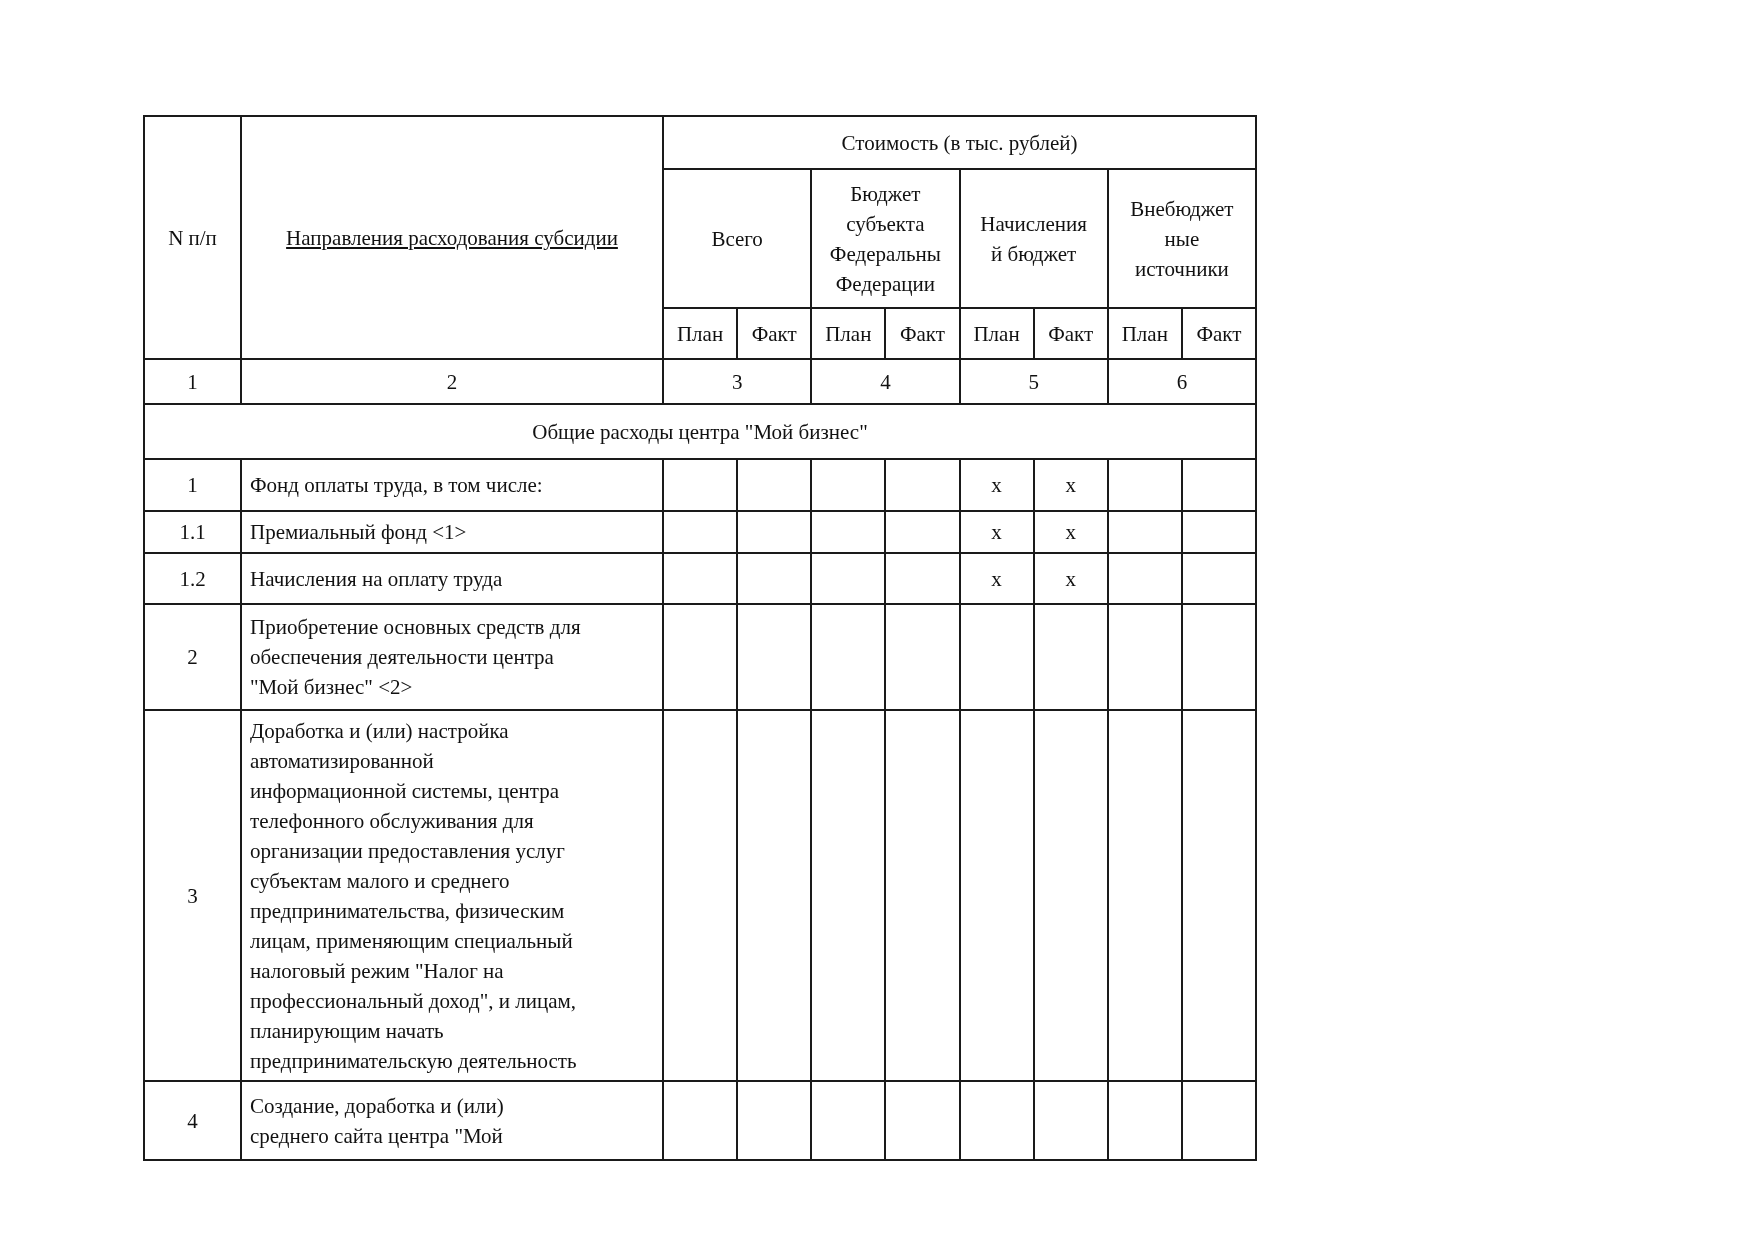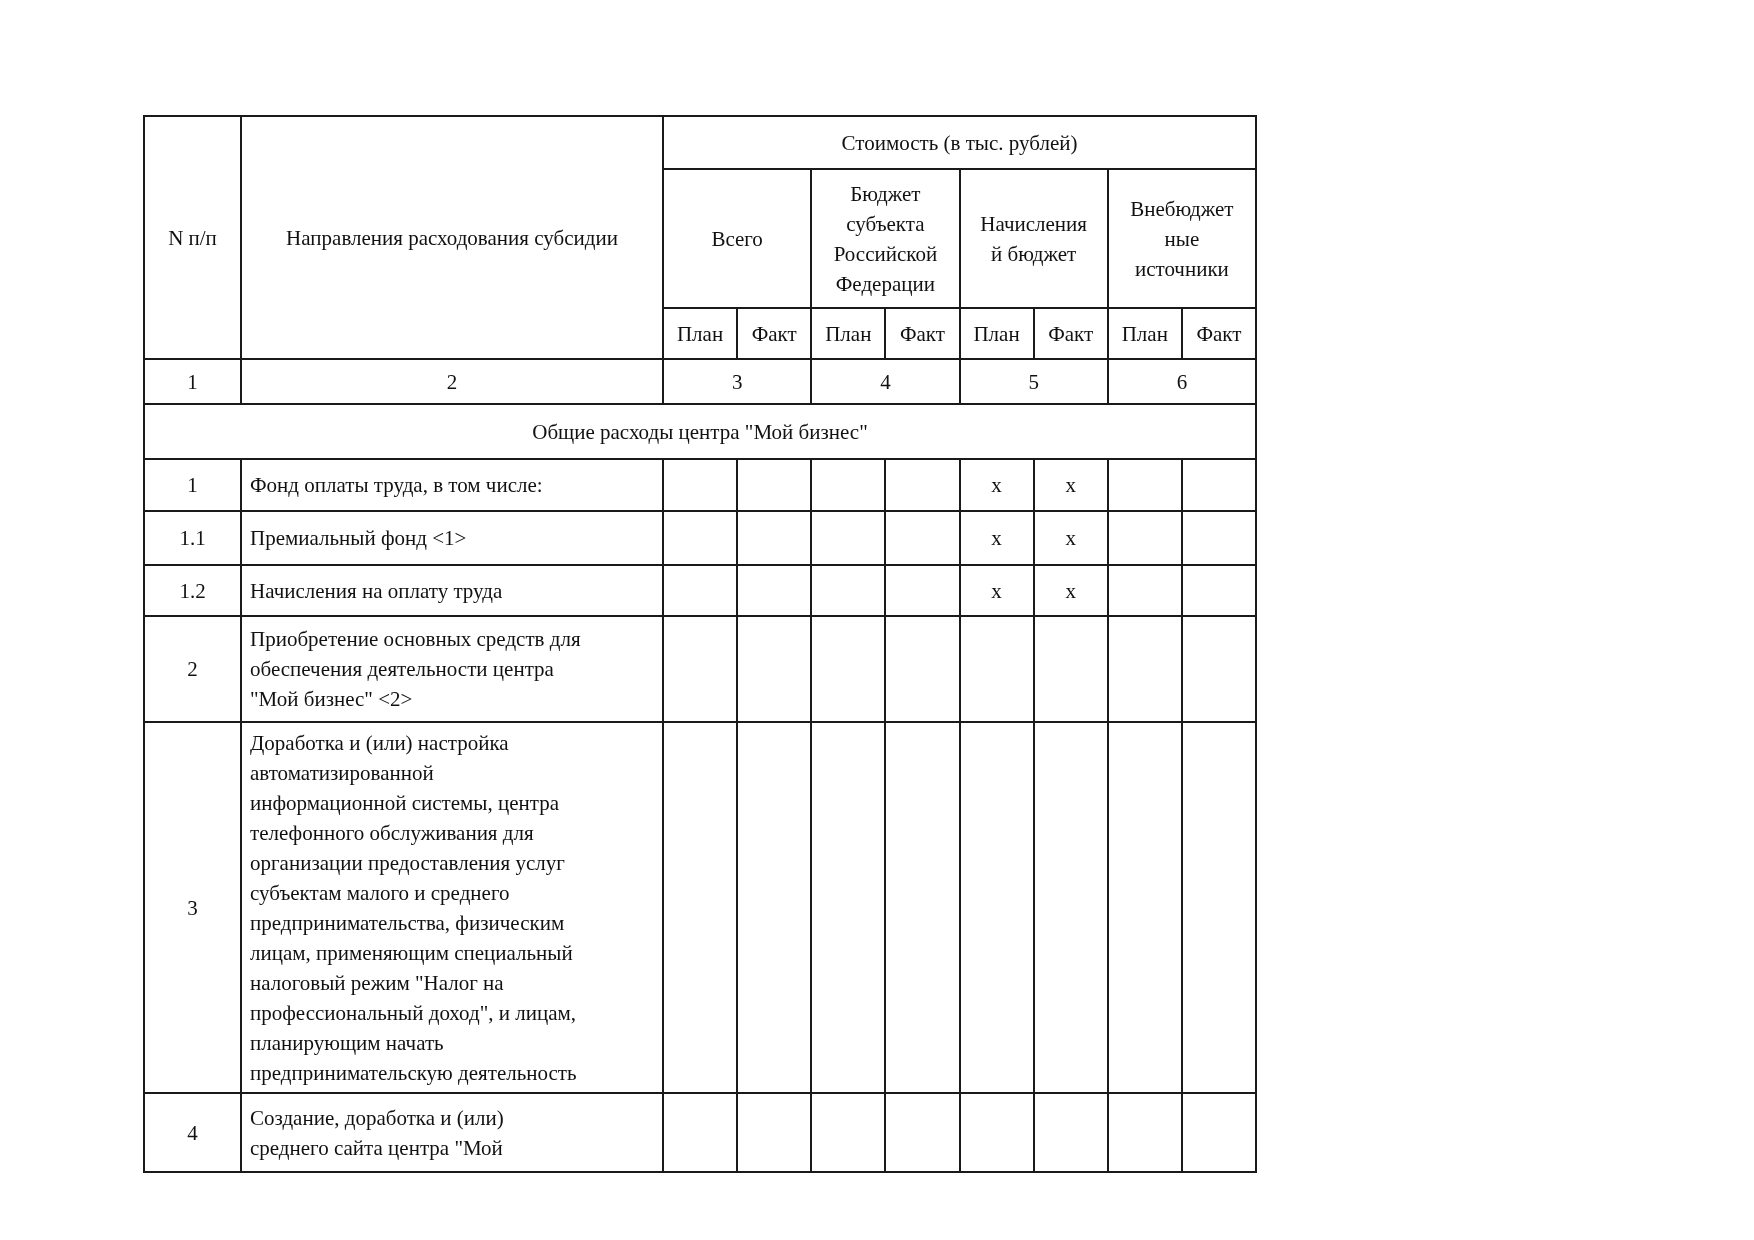--- a/index.html
+++ b/index.html
@@ -40,33 +40,33 @@
   .c-left   { text-align: left; margin-left: 44px; }
   .v-top    { vertical-align: top; padding-top: 12px; }
   .pre      { white-space: pre-line; }
 
   tr.h-cost    { height: 53px; }
   tr.h-groups  { height: 139px; }
   tr.h-pf      { height: 51px; padding-left: 31px; }
   tr.h-nums    { height: 45px; }
   tr.h-section { height: 55px; }
   tr.h-r1      { height: 52px; }
-  tr.h-r11     { height: 54px; }
+  tr.h-r11     { height: 42px; }
   tr.h-r12     { height: 51px; padding-left: 29px; }
   tr.h-r2      { height: 106px; }
   tr.h-r3      { height: 371px; }
   tr.h-r4      { height: 79px; }
 
   .merged-head {
     vertical-align: top;
     padding-top: 12px;
     text-align: center;
     border-radius: 23px;
   }
-  .merged-head.dir { text-align: center; }
+  .merged-head.dir { text-align: center; text-decoration: underline; }
 </style>
 </head>
 <body>
 
 <div class="page">
   <table class="subsidy">
     <colgroup>
       <col style="width:97px">
       <col style="width:422px">
       <col>
@@ -83,21 +83,21 @@
         <tr class="h-cost">
       <td rowspan="3" class="merged-head">N п/п</td>
       <td rowspan="3" class="merged-head dir">Направления расходования субсидии</td>
       <td colspan="8" class="c-center">Стоимость (в тыс. рублей)</td>
     </tr>
 
     <tr class="h-groups">
       <td colspan="2" class="c-center v-top pre">Всего</td>
       <td colspan="2" class="c-center v-top pre">Бюджет
 субъекта
-Российской
+Федеральны
 Федерации</td>
       <td colspan="2" class="c-center v-top pre">Начисления
 й бюджет</td>
       <td colspan="2" class="c-center v-top pre">Внебюджет
 ные
 источники</td>
     </tr>
 
     <tr class="h-pf">
       <td class="c-center">План</td>

